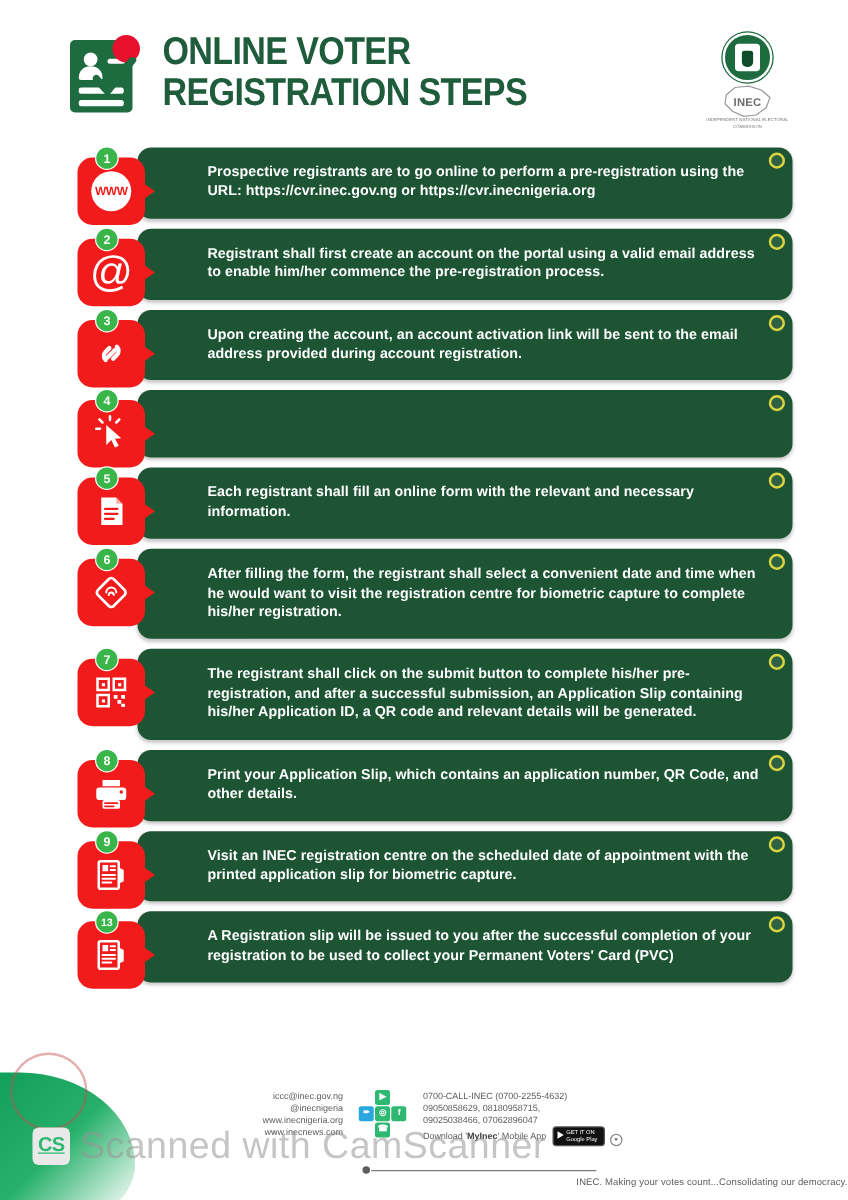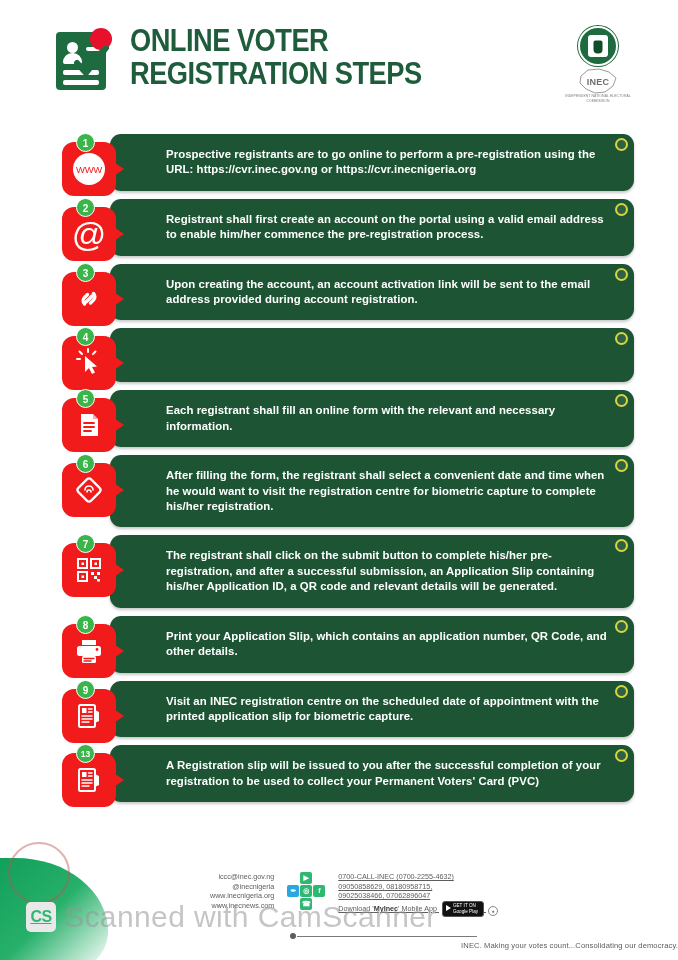--- a/index.html
+++ b/index.html
@@ -9,21 +9,21 @@
     height: 960px;
     background: #ffffff;
     font-family: "Liberation Sans", sans-serif;
     overflow: hidden;
     position: relative;
   }
 
   
   .header {
     position: relative;
-    height: 134px;
+    height: 118px;
     padding: 22px 40px 0 52px;
     display: flex;
     align-items: flex-start;
   }
   .header-icon {
     width: 62px;
     height: 66px;
     position: relative;
     flex: none;
     margin-top: 6px;
@@ -237,21 +237,21 @@
     z-index: 6;
   }
   .www-circle {
     width: 32px; height: 32px;
     background: #ffffff;
     border-radius: 50%;
     display: flex;
     align-items: center;
     justify-content: center;
     font-size: 9.5px;
-    font-weight: normal;
+    font-weight: bold;
     color: #f21b1b;
     letter-spacing: -0.3px;
   }
   .at-glyph {
     font-size: 34px;
     color: #ffffff;
     line-height: 34px;
     font-family: "Liberation Sans", sans-serif;
   }
 
@@ -299,21 +299,20 @@
   .sq.left   { left: 1px;  top: 15px; background:#29a8df; }
   .sq.mid    { left: 14px; top: 15px; }
   .sq.right  { left: 27px; top: 15px; }
   .sq.bottom { left: 14px; top: 28px; }
   .foot-col-right {
     text-align: left;
     font-size: 7.2px;
     line-height: 9.6px;
     color: #5d5d5d;
     padding-top: 2px;
-    text-decoration: underline;
   }
   .foot-col-right b { font-weight: bold; color: #3a3a3a; }
   .play-badge {
     display: inline-block;
     background: #111111;
     color: #ffffff;
     border-radius: 3px;
     padding: 1px 5px 1px 10px;
     font-size: 4.6px;
     line-height: 6px;

